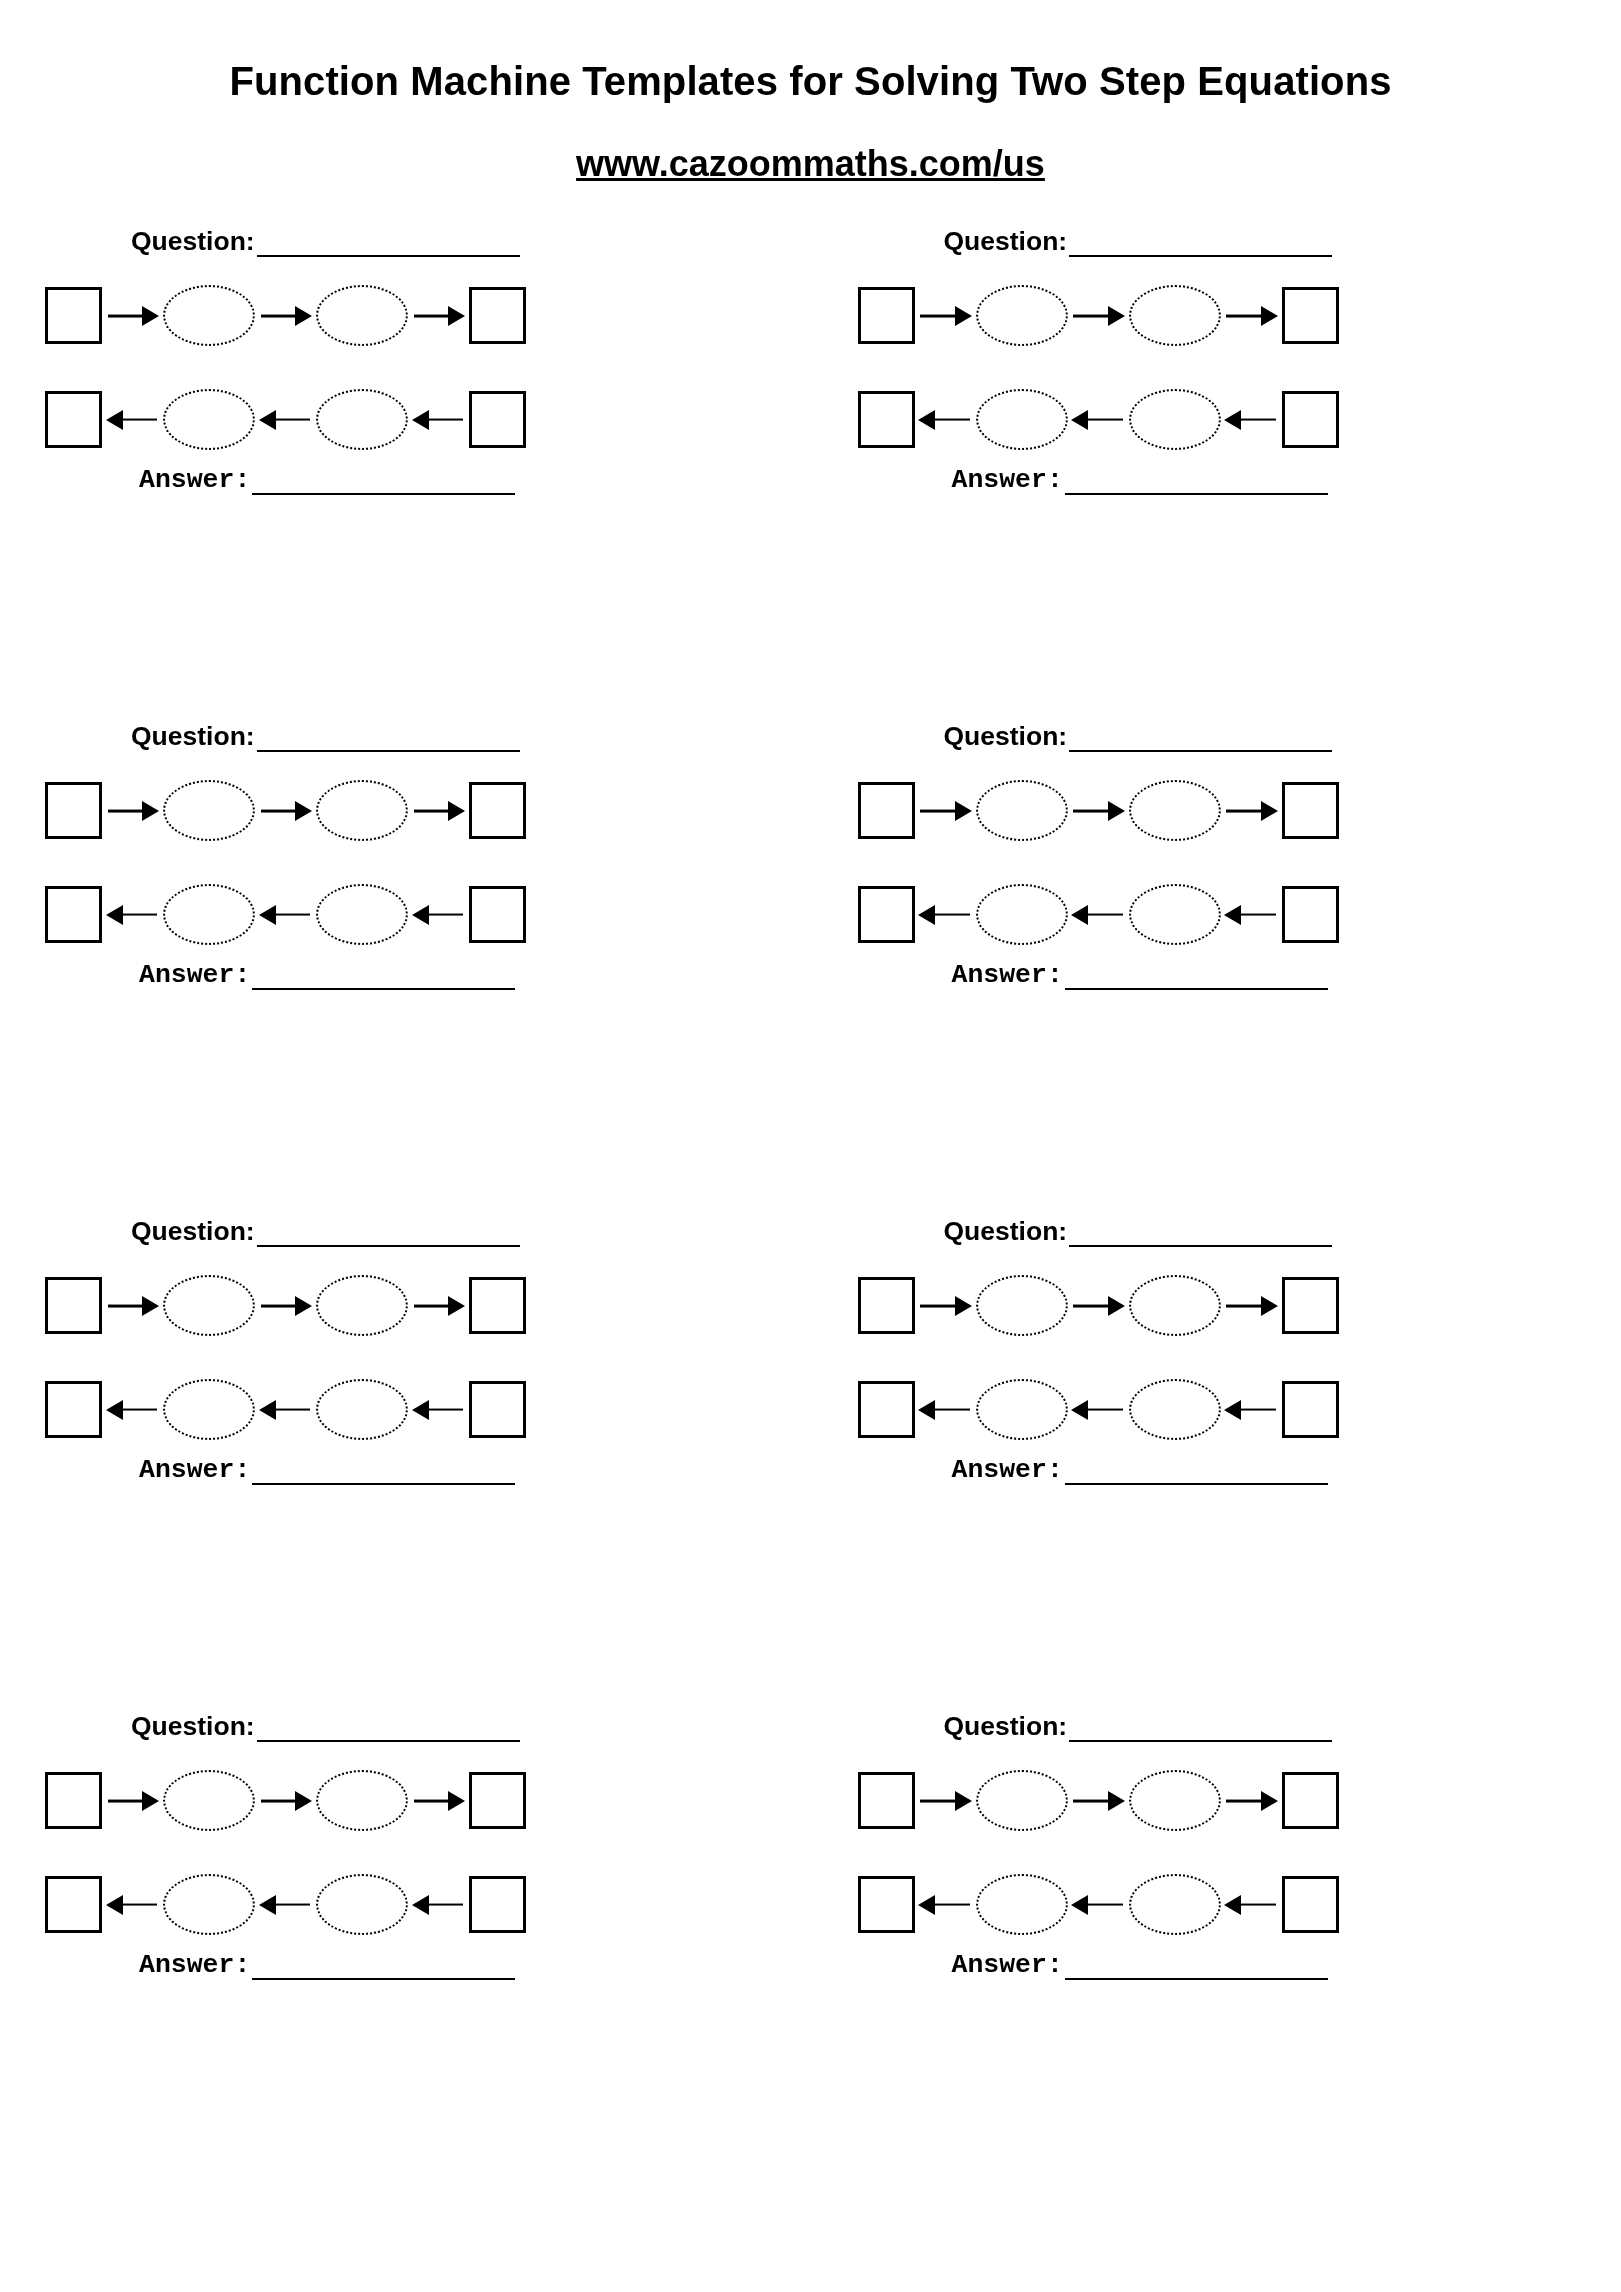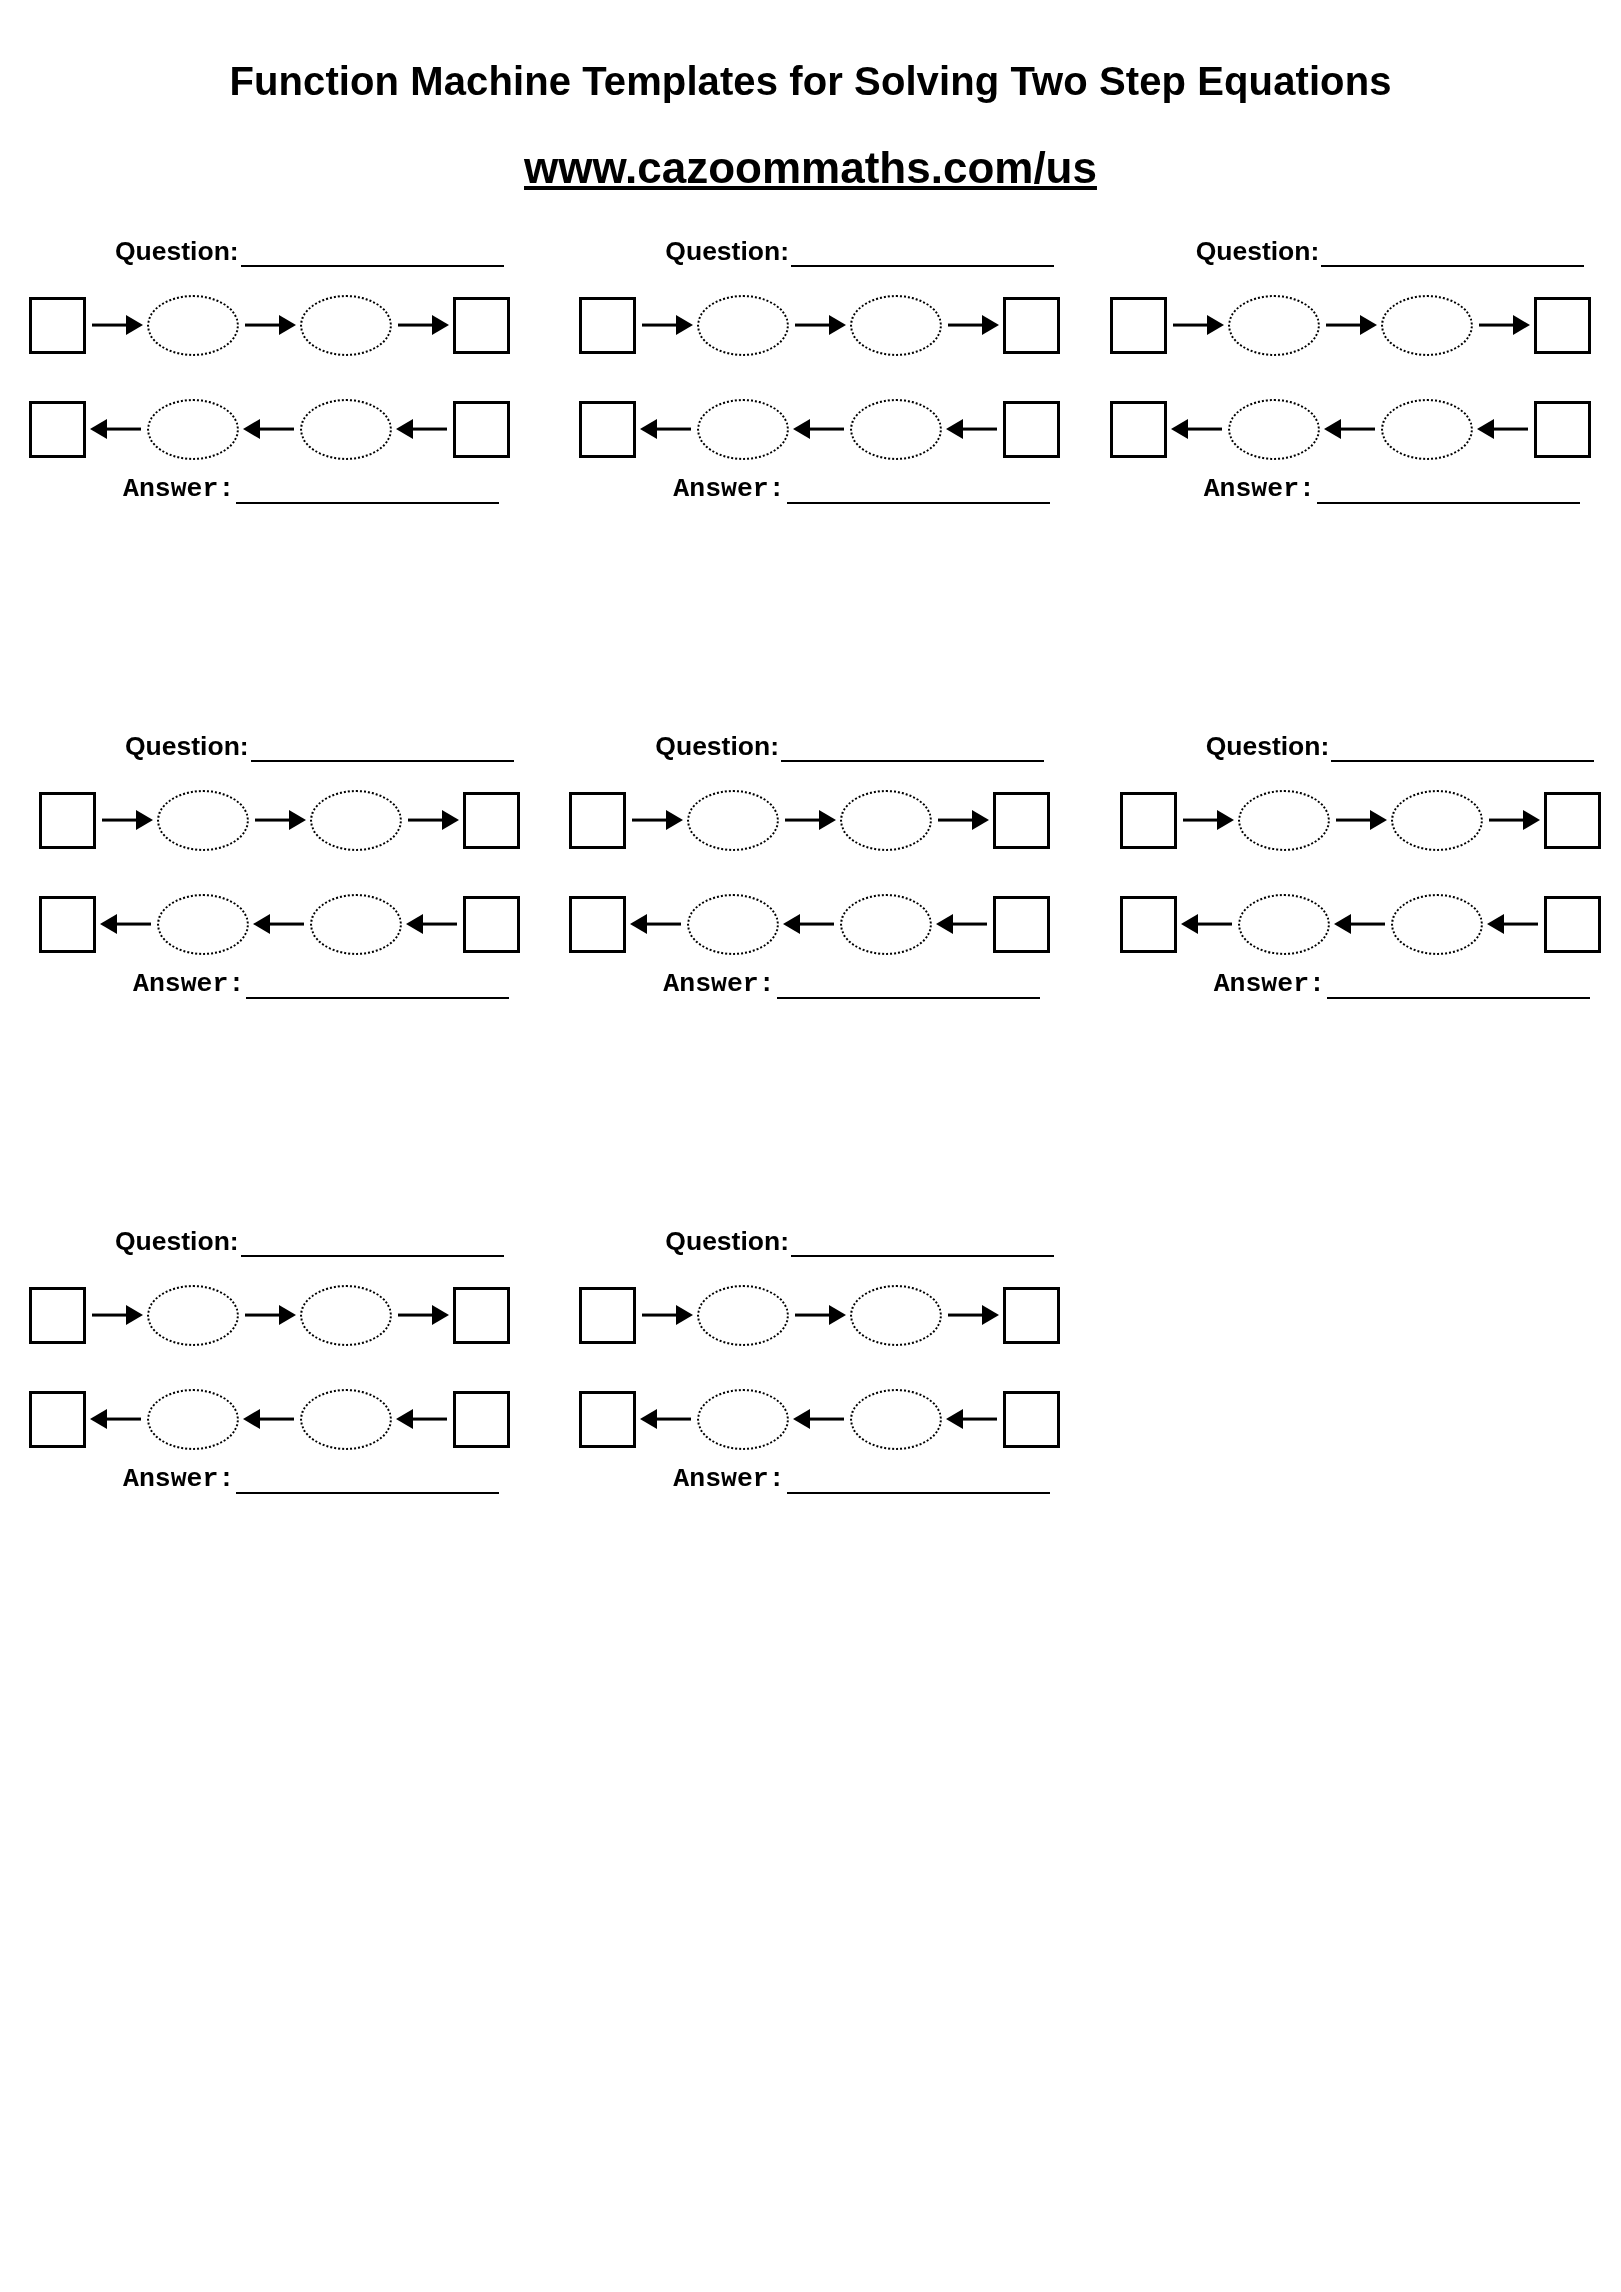--- a/index.html
+++ b/index.html
@@ -26,37 +26,38 @@
     text-align: center;
     font-size: 40px;
     font-weight: bold;
     letter-spacing: 0.1px;
     margin-top: 57px;
     margin-bottom: 0;
     line-height: 1.2;
   }
   .doc-url {
     text-align: center;
-    font-size: 44px;
+    font-size: 36px;
     font-weight: bold;
     margin-top: 37px;
     margin-bottom: 4px;
     line-height: 1.2;
   }
   .doc-url span {
     text-decoration: underline;
   }
 
   .grid {
     margin-top: 41px;
     display: grid;
-    grid-template-columns: 1fr 1fr 1fr;
+    grid-template-columns: 1fr 1fr;
     grid-template-rows: repeat(4, 495px);
     column-gap: 0px;
     row-gap: 0px;
+    margin-left: 16px;
   }
 
   .cell {
     position: relative;
     box-sizing: border-box;
   }
   .cell.col-left { padding-left: 29px; }
   .cell.col-right { padding-left: 39px; }
 
   .label-row {

